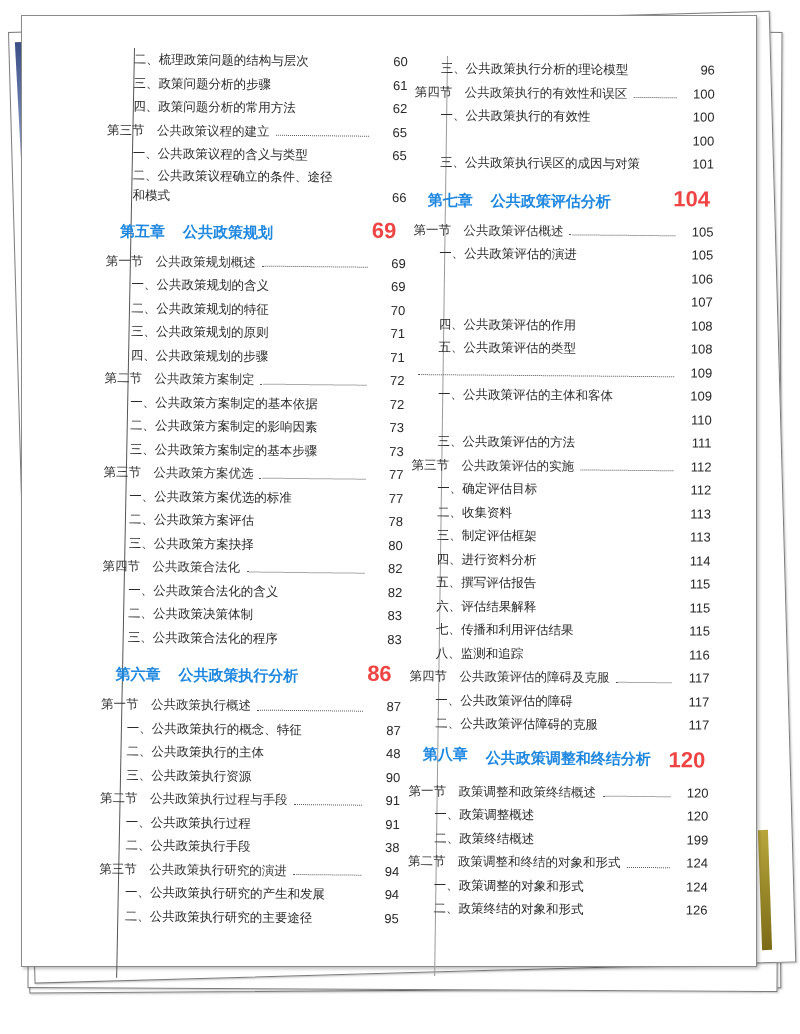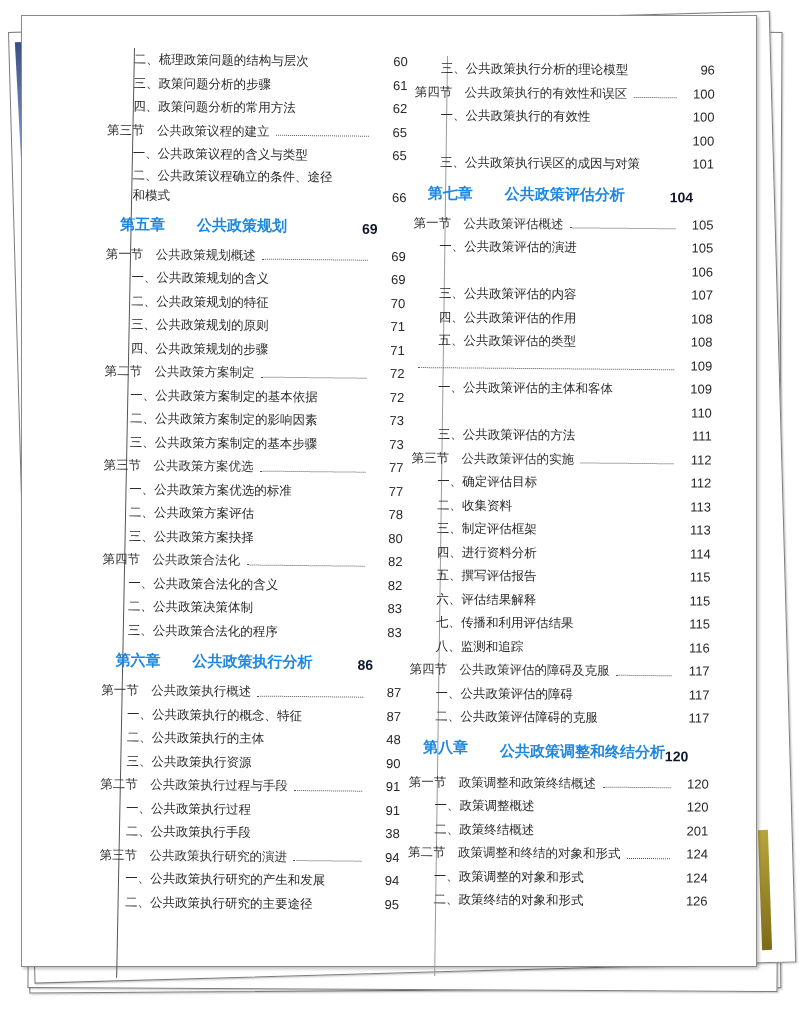--- a/index.html
+++ b/index.html
@@ -44,23 +44,23 @@
   .row.item .txt { padding-left:26px; }
   .row.section .txt { padding-left:0; color:#333; }
   .row.wrap { line-height:20px; align-items:flex-start; }
   .row.wrap .txt { white-space:normal; width:210px; }
   .row.wrap .num { align-self:flex-end; }
 
   .chapter {
     display:flex; align-items:flex-end; color:#1e87e0; font-weight:bold;
     font-size:15px; margin:10px 0 8px 0; white-space:nowrap;
   }
-  .chapter .ch-no { margin-left:14px; margin-right:32px; }
+  .chapter .ch-no { margin-left:14px; margin-right:18px; }
   .chapter .ch-title { flex:1 1 auto; }
-  .chapter .num { width:44px; text-align:left; font-family:"Liberation Sans", sans-serif; font-size:14px; font-weight:bold; color:#0f172a; }
+  .chapter .num { width:44px; text-align:center; font-family:"Liberation Sans", sans-serif; font-size:22px; font-weight:bold; color:#ef4444; }
   .chapter.two-line { align-items:flex-start; }
   .chapter.two-line .ch-title { white-space:normal; width:160px; line-height:24px; }
   .chapter.two-line .num { align-self:flex-end; }
 
   
   .col.left { transform:rotate(0.6deg); transform-origin: top left; }
   .col.right { transform:rotate(0.5deg); transform-origin: top left; }
 </style>
 </head>
 <body>
@@ -291,21 +291,20 @@
     <div class="row item">
       <span class="txt">一、公共政策评估的演进</span>
       <span class="spacer"></span>
       <span class="num">105</span>
     </div>
     <div class="row item">
       <span class="spacer"></span>
       <span class="num">106</span>
     </div>
     <div class="row item">
-      <span class="txt">三、公共政策评估的内容</span>
       <span class="spacer"></span>
       <span class="num">107</span>
     </div>
     <div class="row item">
       <span class="txt">四、公共政策评估的作用</span>
       <span class="spacer"></span>
       <span class="num">108</span>
     </div>
     <div class="row item">
       <span class="txt">五、公共政策评估的类型</span>
@@ -401,21 +400,21 @@
       <span class="num">120</span>
     </div>
     <div class="row item">
       <span class="txt">一、政策调整概述</span>
       <span class="spacer"></span>
       <span class="num">120</span>
     </div>
     <div class="row item">
       <span class="txt">二、政策终结概述</span>
       <span class="spacer"></span>
-      <span class="num">201</span>
+      <span class="num">199</span>
     </div>
     <div class="row section">
       <span class="txt">第二节　政策调整和终结的对象和形式</span>
       <span class="dots"></span>
       <span class="num">124</span>
     </div>
     <div class="row item">
       <span class="txt">一、政策调整的对象和形式</span>
       <span class="spacer"></span>
       <span class="num">124</span>

